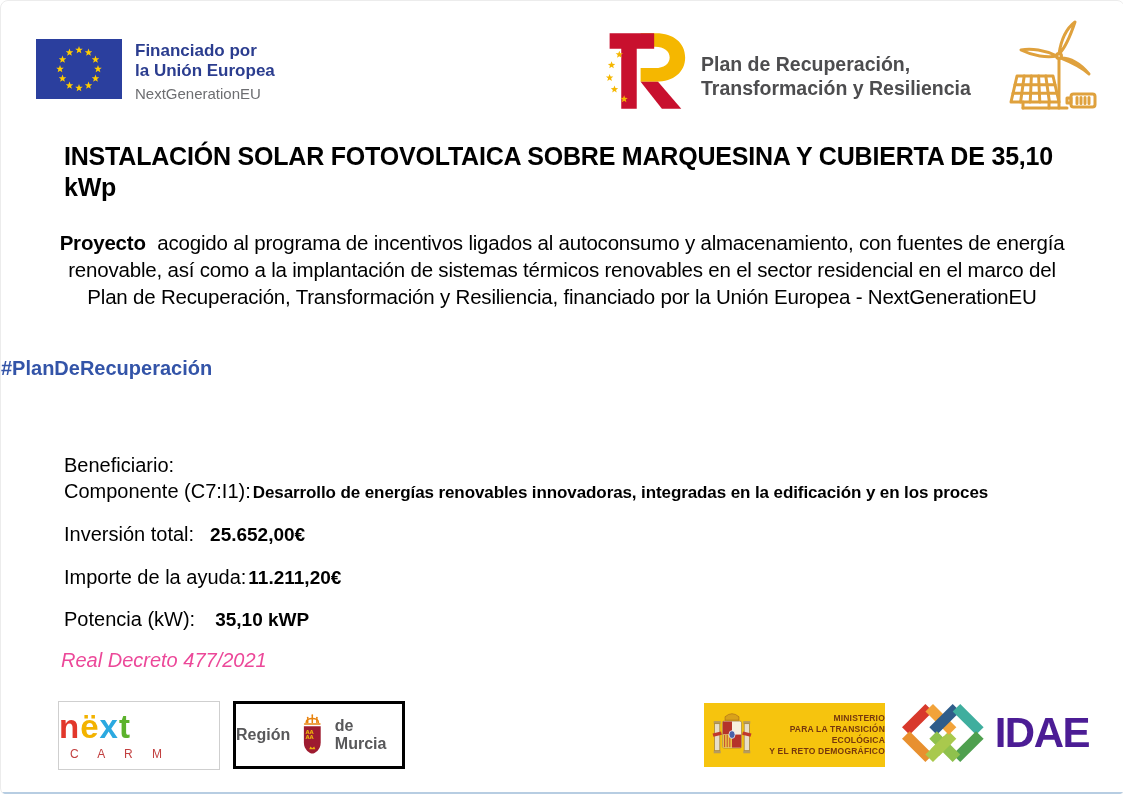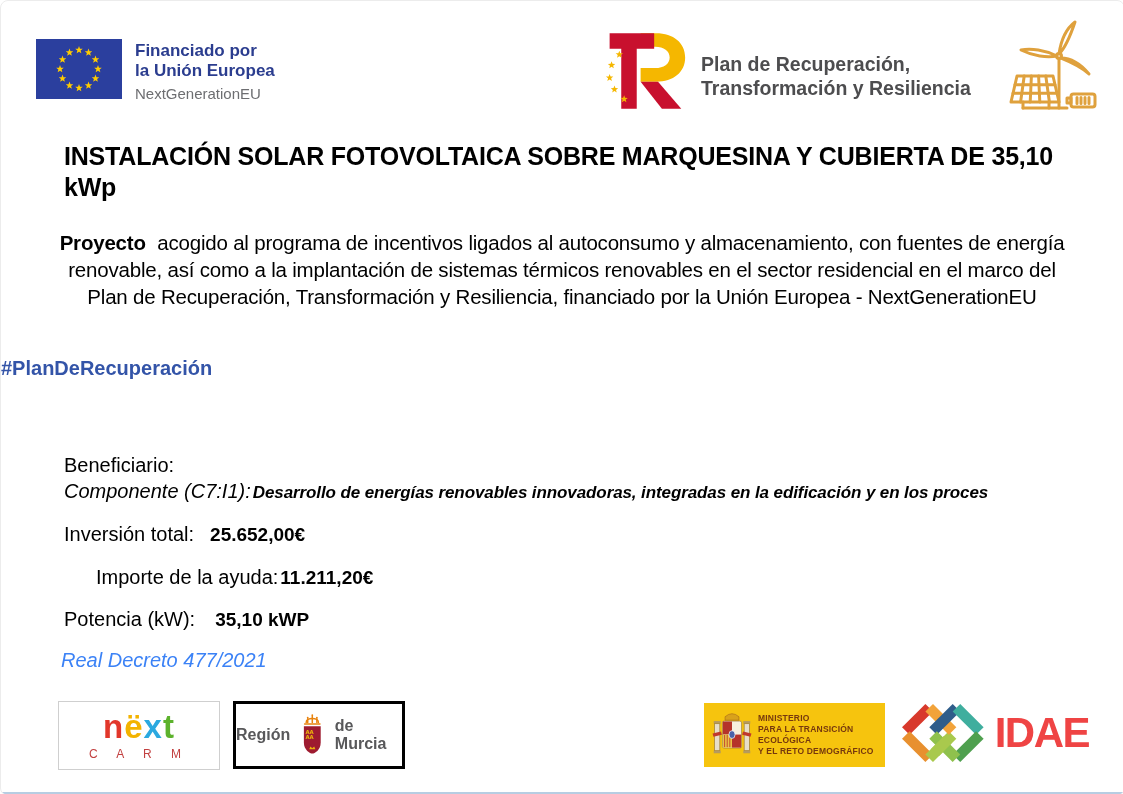--- a/index.html
+++ b/index.html
@@ -33,54 +33,54 @@
   .intro .lead{font-weight:bold;margin-right:6px;}
   .hashtag{
     position:absolute;left:0;top:356px;width:100%;
     text-align:left;font-size:20px;font-weight:bold;color:#3354A8;
   }
   
   .field-row{position:absolute;left:63px;display:flex;align-items:baseline;white-space:nowrap;}
   .field-label{font-size:20px;color:#000;}
   .field-value{font-weight:bold;color:#000;}
   .row-0{top:437px;gap:10px;margin-top:16px;} .row-0 .field-value{font-size:19px;}
-  .row-1{top:479px;gap:2px;font-style:italic;}  .row-1 .field-value{font-size:17px;letter-spacing:-0.1px;}
+  .row-1{top:479px;gap:2px;}  .row-1 .field-value{font-size:17px;letter-spacing:-0.1px;}
   .row-2{top:522px;gap:16px;}  .row-2 .field-value{font-size:19px;}
-  .row-3{top:565px;gap:2px;margin-left:32px;}  .row-3 .field-value{font-size:19px;}
+  .row-3{top:565px;gap:2px;}  .row-3 .field-value{font-size:19px;}
   .row-4{top:607px;gap:20px;} .row-4 .field-value{font-size:19px;}
-  .legal{position:absolute;left:60px;top:648px;font-size:20px;font-style:italic;color:#3b82f6;}
+  .legal{position:absolute;left:60px;top:648px;font-size:20px;font-style:italic;color:#ec4899;}
   
   .next-carm-box{
     position:absolute;left:57px;top:700px;width:160px;height:67px;
     border:1px solid #cfcfcf;background:#fff;
-    display:flex;flex-direction:column;align-items:center;justify-content:center;
+    display:flex;flex-direction:column;justify-content:center;
   }
   .next-word{font-size:33px;font-weight:bold;line-height:1;letter-spacing:1px;}
   .next-word .l0{color:#E2372B;} .next-word .l1{color:#F3B300;}
   .next-word .l2{color:#2BA9E0;} .next-word .l3{color:#5CB22C;}
-  .carm-sub{font-size:12px;color:#C24040;letter-spacing:8px;margin-top:4px;margin-left:0;}
+  .carm-sub{font-size:12px;color:#C24040;letter-spacing:8px;margin-top:4px;margin-left:11px;}
   .murcia-box{
     position:absolute;left:232px;top:700px;width:166px;height:62px;
     border:3px solid #000000;background:#fff;
     display:flex;align-items:center;justify-content:center;gap:7px;
   }
   .murcia-text{font-size:16px;font-weight:600;color:#58585A;}
   .murcia-shield{width:34px;height:56px;margin-top:-2px;}
   .ministry-box{
     position:absolute;left:703px;top:702px;width:181px;height:64px;
     background:#F6C40E;display:flex;align-items:center;gap:6px;padding-left:8px;box-sizing:border-box;
   }
   .ministry-coat{width:40px;height:50px;flex:none;}
-  .ministry-text{font-size:8.5px;font-weight:bold;color:#76380E;line-height:1.3;letter-spacing:0.2px;}
+  .ministry-text{font-size:8.5px;font-weight:bold;color:#76380E;line-height:1.3;letter-spacing:0.2px;text-align:right;}
   .idae-box{
     position:absolute;left:898px;top:698px;width:190px;height:68px;
     display:flex;align-items:center;gap:8px;
   }
   .idae-rings{width:90px;height:68px;}
-  .idae-word{font-size:42px;font-weight:bold;letter-spacing:-1.5px;color:#ef4444;}
+  .idae-word{font-size:42px;font-weight:bold;letter-spacing:-1.5px;color:#4c1d95;}
   .bottom-line{position:absolute;left:0;right:0;bottom:0;height:3px;background:#B7CDE2;}
 </style>
 </head>
 <body>
 
 <div class="poster">
 
   <svg class="eu-flag" viewBox="0 0 86 60" xmlns="http://www.w3.org/2000/svg">
     <defs>
       <path id="eust" d="M0,-4 L0.99,-1.37 3.8,-1.24 1.6,0.52 2.35,3.24 0,1.7 -2.35,3.24 -1.6,0.52 -3.8,-1.24 -0.99,-1.37 Z" fill="#FFCC00"></path>

